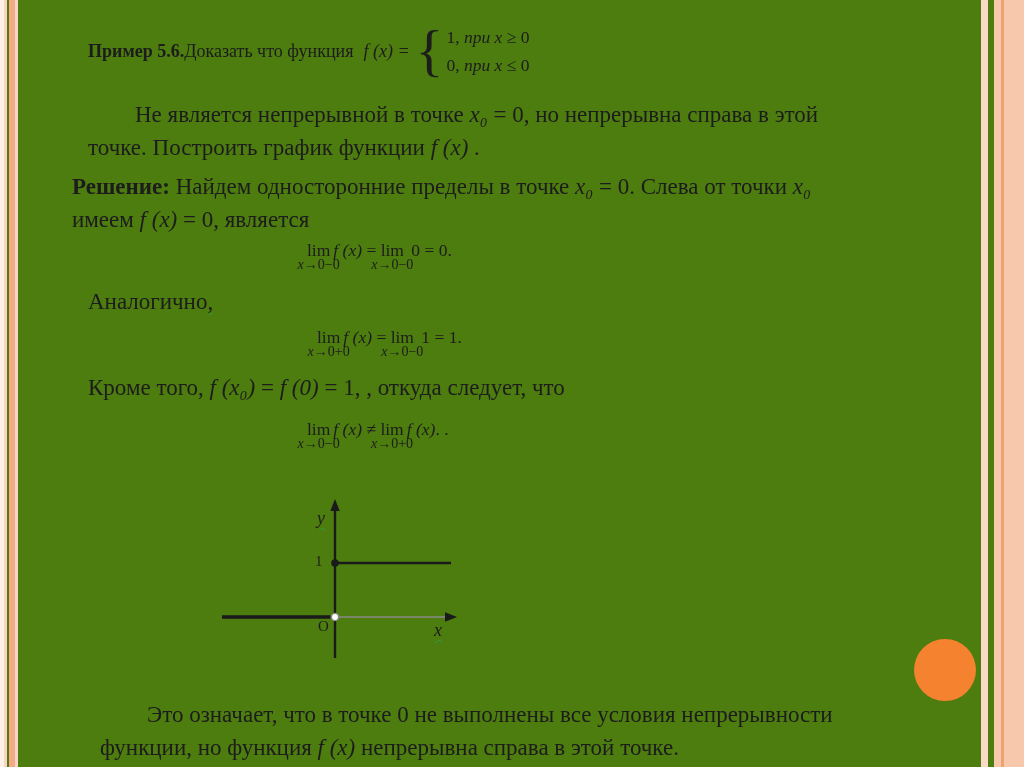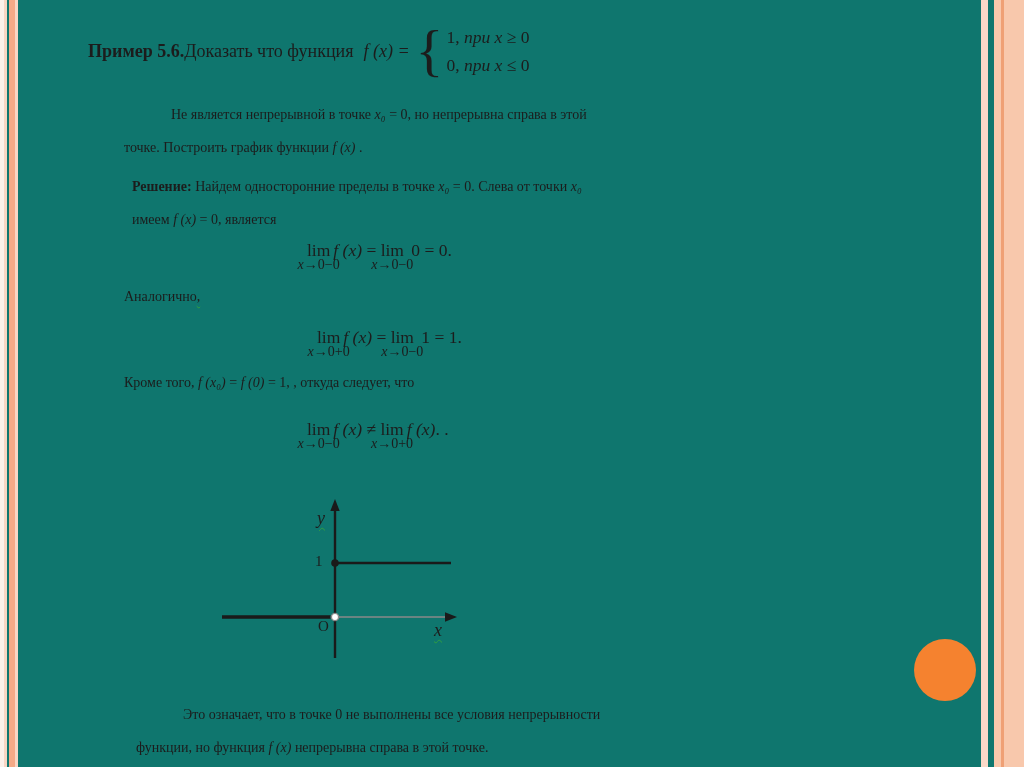--- a/index.html
+++ b/index.html
@@ -1,31 +1,31 @@
 <!DOCTYPE html>
 <html><head>
 <meta charset="utf-8">
 <style>
   html,body{margin:0;padding:0;background:#fff;}
-  .slide{position:relative;width:1024px;height:767px;background:#0f766e;overflow:hidden;
+  .slide{position:relative;width:1024px;height:767px;background:#4d7c0f;overflow:hidden;
          font-family:"Liberation Serif","DejaVu Serif",serif;color:#1c1c1c;}
   
   .vstripe{position:absolute;top:0;bottom:0;}
   .sl1{left:0;width:4px;background:#fdf1ea;}
   .sl2{left:4px;width:3px;background:#f9d6c4;}
   .sl3{left:9px;width:6px;background:#f4aa87;}
   .sl4{left:15px;width:3px;background:#f9d6c4;}
   
   .sr1{right:36px;width:7px;background:#fad9c8;}
   .srband{right:0;width:30px;background:#f8c8ac;}
   .srline{right:20px;width:3px;background:#efa075;}
   .orange-circle{position:absolute;left:914px;top:639px;width:62px;height:62px;
                  border-radius:50%;background:#f5822f;}
   
-  .para{position:absolute;font-size:14px;margin-left:36px;}
+  .para{position:absolute;font-size:23px;}
   .line{line-height:33px;white-space:nowrap;}
   .indent{padding-left:47px;}
   .b{font-weight:bold;}
   .mi{font-style:italic;}
   .wavy{text-decoration-line:underline;text-decoration-style:wavy;
         text-decoration-color:#2e9e40;text-decoration-thickness:1px;text-underline-offset:3px;}
   
   .title{position:absolute;top:22px;left:88px;display:flex;align-items:center;
          font-size:18px;white-space:nowrap;}
   .title .lead{margin-right:10px;}
@@ -67,21 +67,21 @@
         <span><span>0,</span><span class="mi"> при </span><span class="mi"> x</span><span> ≤ 0</span></span>
       </span>
     </span>
   </div>
 
   <div class="para" style="top:98px;left:88px;">
     <div class="line indent"><span>Не является непрерывной в точке </span><span class="mi">x₀</span><span> = 0, но непрерывна справа в этой</span></div>
     <div class="line"><span>точке. Построить график функции </span><span class="mi">f (x)</span><span> .</span></div>
   </div>
 
-  <div class="para" style="top:170px;left:96px;">
+  <div class="para" style="top:170px;left:72px;">
     <div class="line"><span class="b">Решение:</span><span> Найдем односторонние пределы в точке </span><span class="mi">x₀</span><span> = 0. Слева от точки </span><span class="mi">x₀</span></div>
     <div class="line"><span> имеем </span><span class="mi">f (x)</span><span> = 0, является</span></div>
   </div>
 
   <div class="formula" style="top:240px;left:307px;">
     <span class="lim"><span>lim</span><span class="sub"><span class="mi">x</span><span>→0−0</span></span></span><span class="mi">f (x)</span><span> = </span><span class="lim"><span>lim</span><span class="sub"><span class="mi">x</span><span>→0−0</span></span></span><span> 0 = 0.</span>
   </div>
 
   <div class="para" style="top:289px;left:88px;"><span>Аналогично</span><span class="wavy">,</span></div>
 

